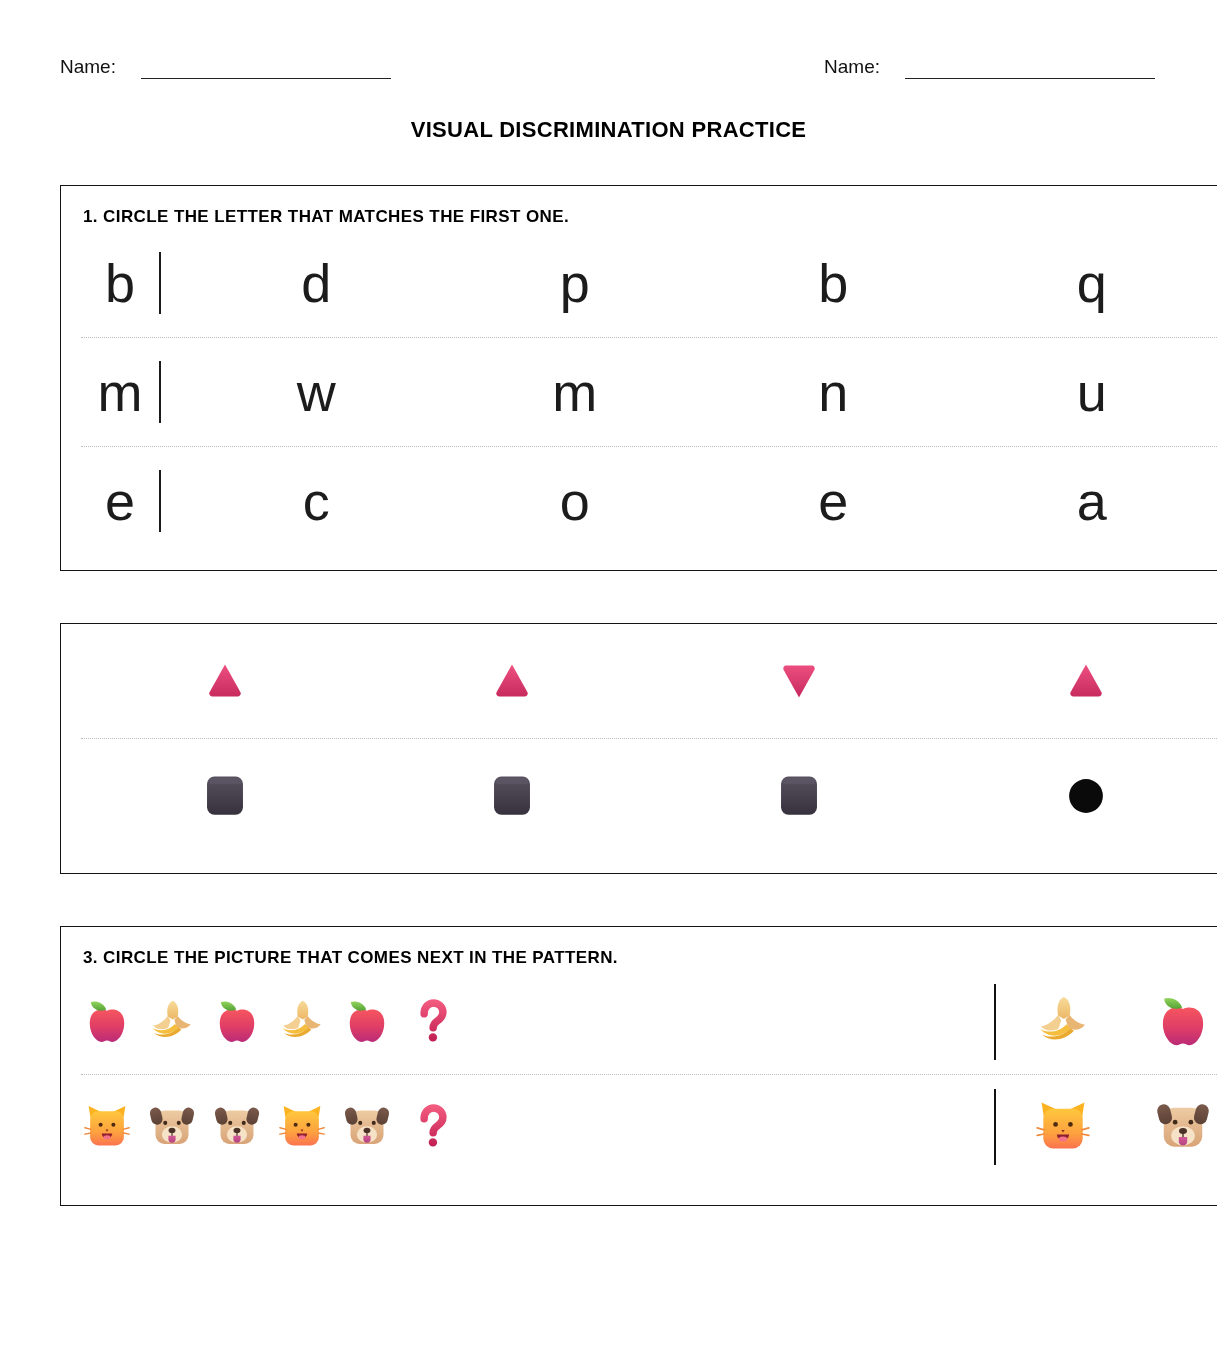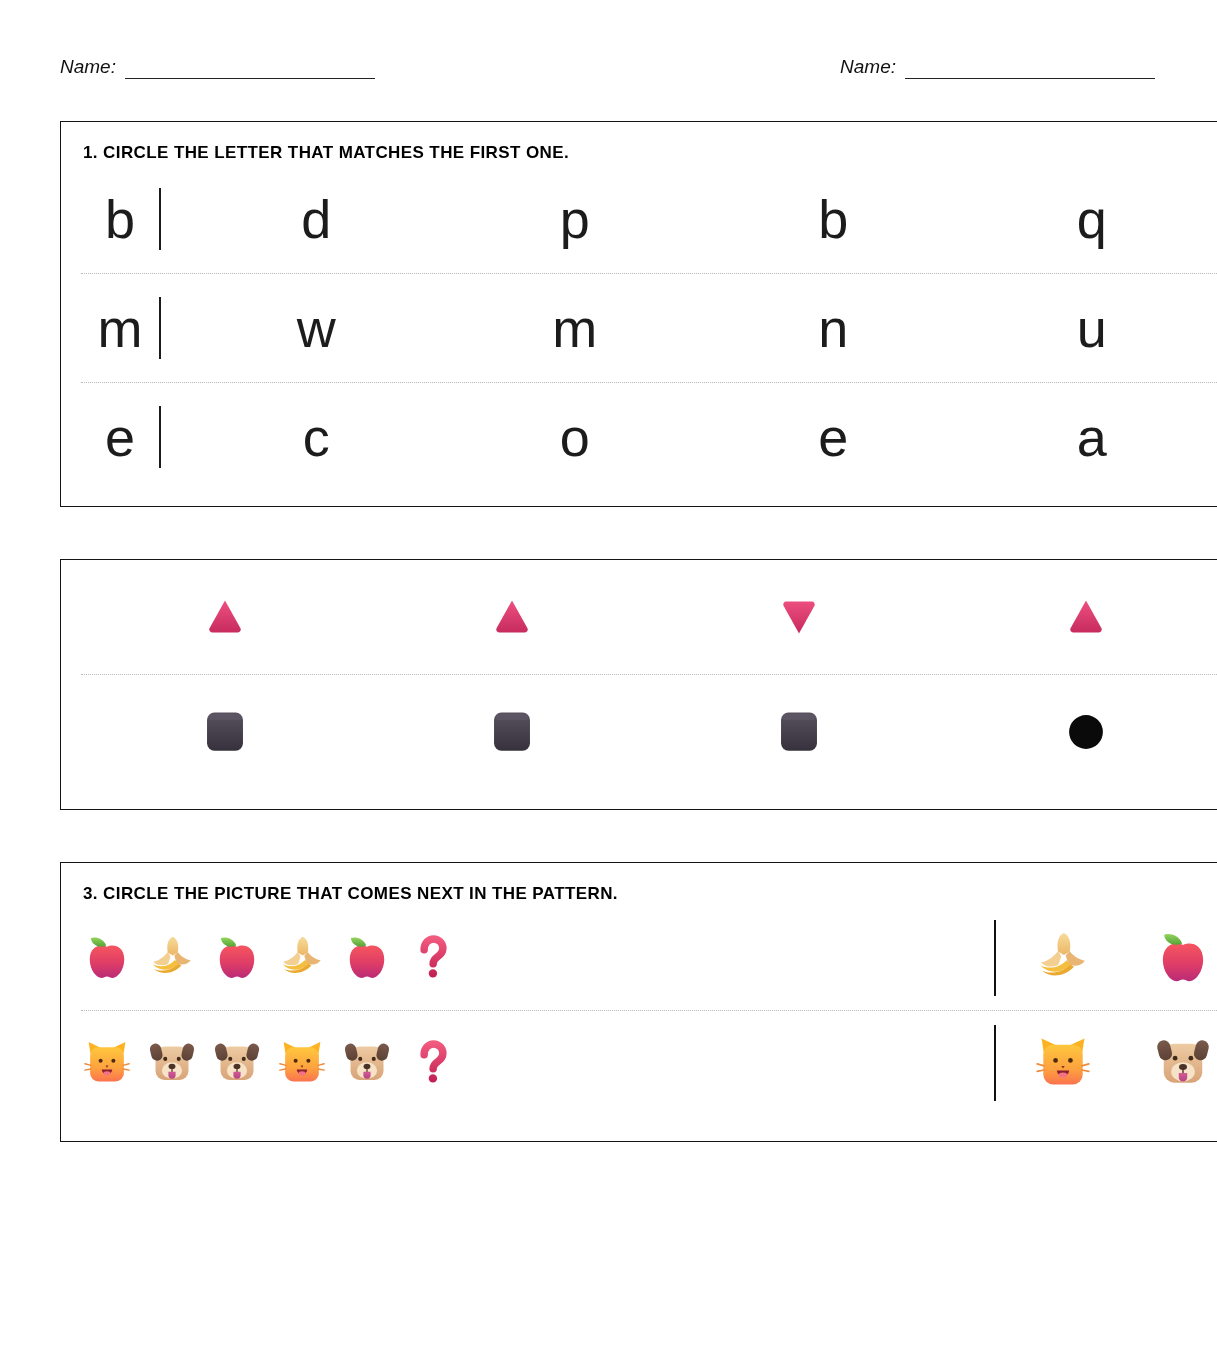--- a/index.html
+++ b/index.html
@@ -2,21 +2,21 @@
 <html><head>
 <meta charset="utf-8">
 <style>
   html,body{margin:0;padding:0;background:#fff;}
   .page{
     width:1217px;height:1356px;background:#ffffff;position:relative;
     font-family:"Liberation Sans",sans-serif;color:#1a1a1a;overflow:hidden;
   }
   
   .header-row{display:flex;justify-content:space-between;padding:56px 62px 0 60px;}
-  .field{display:flex;align-items:flex-end;gap:9px;font-size:19px;color:#111;font-style:italic;}
+  .field{display:flex;align-items:flex-end;gap:25px;font-size:19px;color:#111;}
   .field-label{padding-bottom:1px;}
   .write-line{width:250px;height:22px;border-bottom:1.6px solid #222;}
   .title{text-align:center;font-weight:bold;font-size:22px;letter-spacing:.3px;margin-top:38px;color:#000;}
   
   .box{margin:0 44px 0 60px;border:1.5px solid #141414;padding:0 20px;box-sizing:border-box;width:1190px;}
   .box-1{margin-top:42px;padding-bottom:15px;}
   .box-2{margin-top:52px;padding-bottom:20px;}
   .box-3{margin-top:52px;padding-bottom:26px;}
   .sec-heading{font-weight:bold;font-size:17px;letter-spacing:.4px;color:#000;padding:21px 2px 2px 2px;}
   
@@ -153,20 +153,21 @@
     <div class="field" data-name="name-field">
       <span class="field-label" data-name="name-label">Name:</span>
       <span class="write-line" data-name="name-line"></span>
     </div>
     <div class="field" data-name="date-field">
       <span class="field-label" data-name="date-label">Name:</span>
       <span class="write-line" data-name="date-line"></span>
     </div>
   </div>
 
+  <div class="title" data-name="page-title">VISUAL DISCRIMINATION PRACTICE</div>
 
   <div class="box box-1" data-name="section-letters">
     <div class="sec-heading" data-name="section-letters-heading">1. CIRCLE THE LETTER THAT MATCHES THE FIRST ONE.</div>
     <div data-name="letter-rows">
         <div class="letter-row" data-name="letter-row">
           <div class="target letter" data-name="target-letter">b</div>
           <div class="vdiv" data-name="target-divider"></div>
           <div class="opts" data-name="letter-options">
             <div class="letter-opt letter" data-name="letter-option">d</div>
             <div class="letter-opt letter" data-name="letter-option">p</div>

